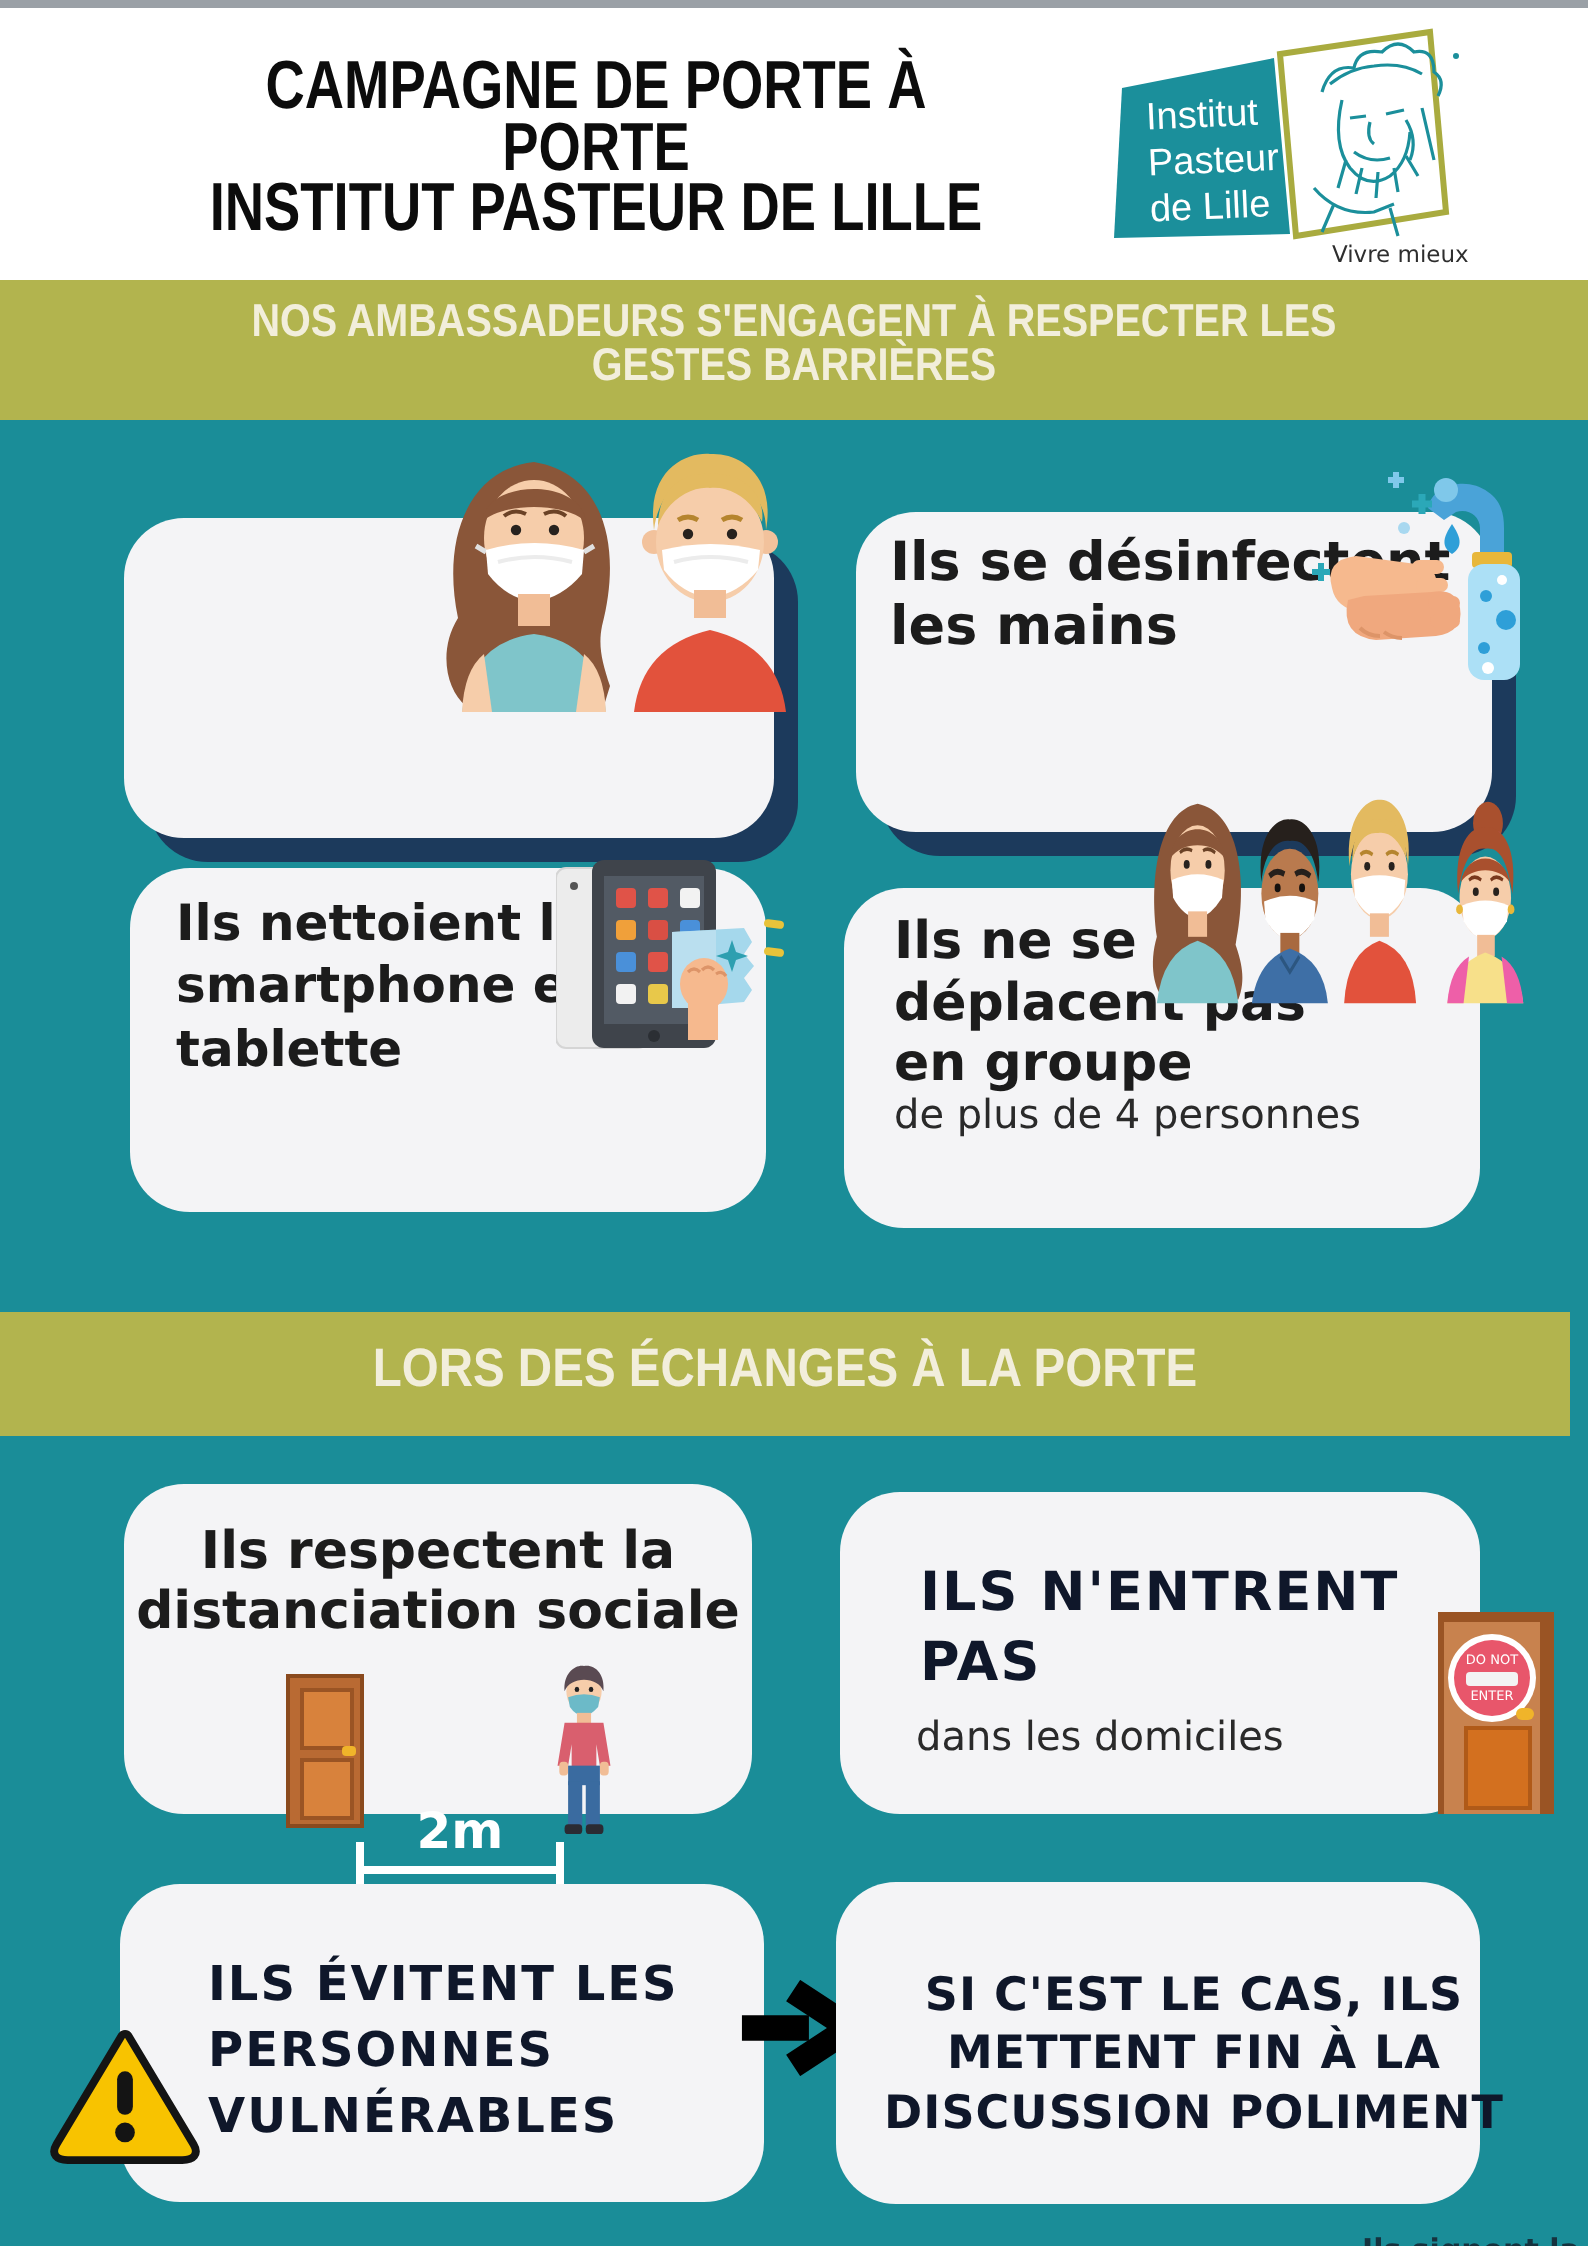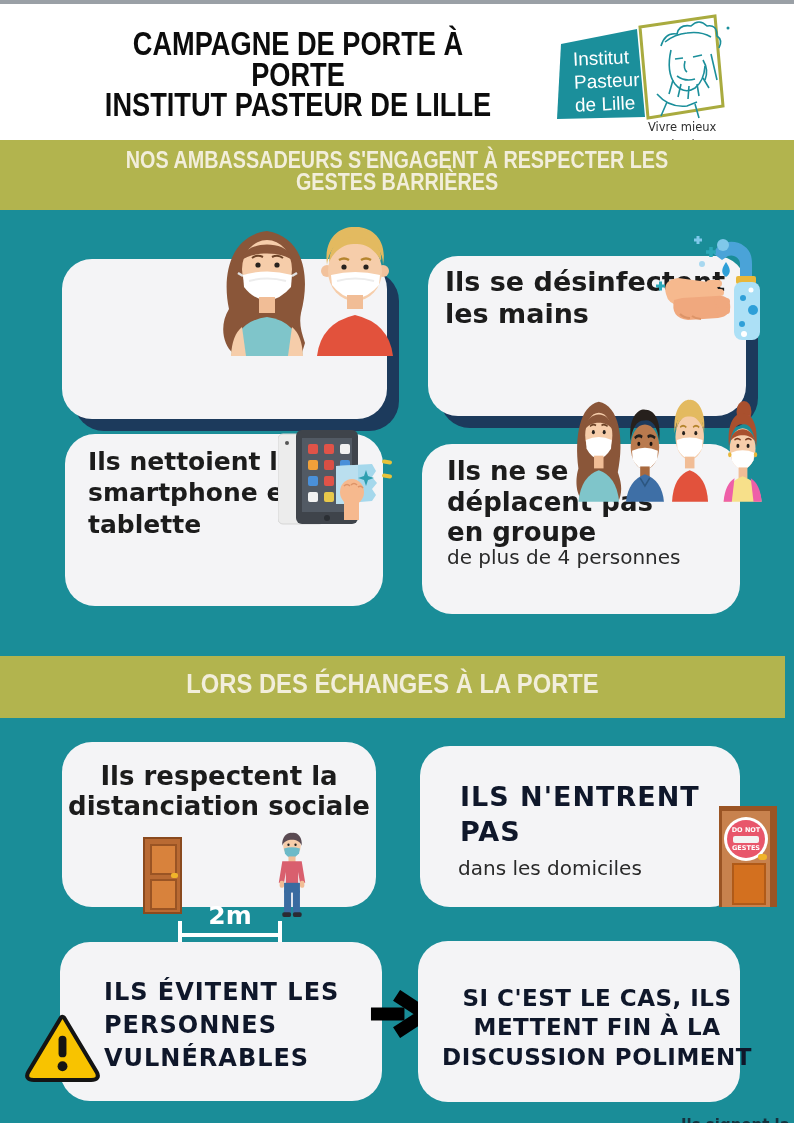--- a/index.html
+++ b/index.html
@@ -12,21 +12,21 @@
   .pre{white-space:pre-line;}
   
   #header-band{left:0;top:0;width:794px;height:136px;background:#ffffff;}
   #main-title{
     left:28px;top:24px;width:540px;text-align:center;
     font-family:"Liberation Sans",sans-serif;font-weight:700;
     font-size:34px;line-height:0.9;color:#0c0c0c;
     transform:scaleX(0.80);transform-origin:50% 0;letter-spacing:0px;
   }
   
-  #logo-tagline{left:648px;top:114px;font-size:11.5px;color:#2e2e2e;font-weight:500;line-height:1.6;}
+  #logo-tagline{left:648px;top:114px;font-size:11.5px;color:#2e2e2e;font-weight:500;line-height:1.6;text-align:center;}
   #logo-tagline .tag2{margin-left:16px;}
   #logo-text{
     left:574px;top:43px;width:80px;color:#ffffff;font-size:19px;line-height:1.2;
     transform:rotate(-2.5deg);font-family:"Liberation Sans",sans-serif;font-weight:400;
   }
   
   .olive-band{background:#b2b44e;}
   #band1{left:0;top:136px;width:794px;height:70px;}
   #band1-text{left:0;top:146px;width:794px;text-align:center;
     font-family:"Liberation Sans",sans-serif;font-weight:700;font-size:23px;line-height:0.95;
@@ -58,21 +58,21 @@
   #door-right{left:719px;top:802px;width:58px;height:101px;background:#c8824e;
     border-top:5px solid #9a5424;border-right:7px solid #9a5424;border-left:3px solid #9a5424;
     box-sizing:border-box;}
   #door-right .panel{position:absolute;left:10px;top:52px;width:30px;height:38px;
     background:#d3701f;border:2px solid #b05a18;}
   #door-right .handle{position:absolute;right:3px;top:43px;width:9px;height:6px;
     background:#f0b42a;border-radius:3px;}
   #door-sign{position:absolute;left:2px;top:6px;width:44px;height:44px;border-radius:50%;
     background:#ffffff;}
   #door-sign .inner{position:absolute;left:3px;top:3px;width:38px;height:38px;border-radius:50%;
-    background:#e8566b;color:#ffffff;font-weight:700;font-size:6.5px;text-align:center;
+    background:#e8566b;color:#ffffff;font-weight:400;font-size:6.5px;text-align:center;
     line-height:1.1;}
   #door-sign .inner .bar{margin:2px auto;width:26px;height:7px;background:#f3f3f3;border-radius:2px;}
   #door-sign .inner .ln1{margin-top:7px;}
   
   #clipped-footer{left:681px;top:1112px;font-size:15px;font-weight:700;color:#16323e;white-space:nowrap;}
   svg{display:block;}
 </style>
 </head>
 <body>
 
@@ -298,21 +298,21 @@
   <div class="card" style="left:420px;top:742px;width:320px;height:161px"></div>
   <div class="card-title pre dark-title" style="left:460px;top:775px;font-size:27px;line-height:1.3;letter-spacing:1px">ILS N'ENTRENT
 PAS</div>
   <div class="card-sub" style="left:458px;top:852px;font-size:20px">dans les domiciles</div>
 
   <div class="abs" id="door-right">
     <div id="door-sign">
       <div class="inner">
         <div class="ln1">DO NOT</div>
         <div class="bar"></div>
-        <div class="ln2">GESTES</div>
+        <div class="ln2">ENTER</div>
       </div>
     </div>
     <div class="panel"></div>
     <div class="handle"></div>
   </div>
 
   <div class="card" style="left:60px;top:938px;width:322px;height:159px"></div>
   <div class="card-title pre dark-title" style="left:104px;top:972px;font-size:24px;line-height:1.38;letter-spacing:1px">ILS ÉVITENT LES
 PERSONNES
 VULNÉRABLES</div>

